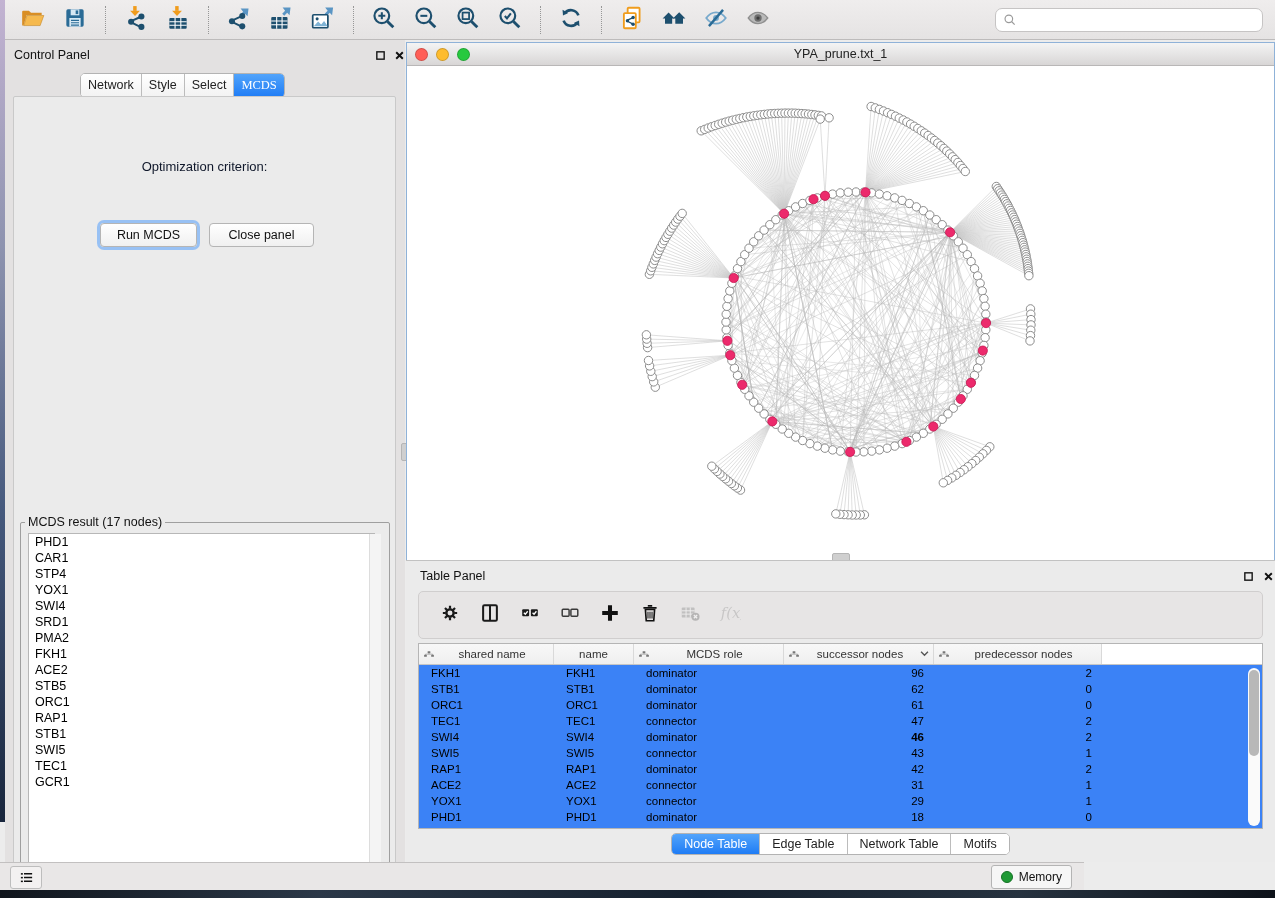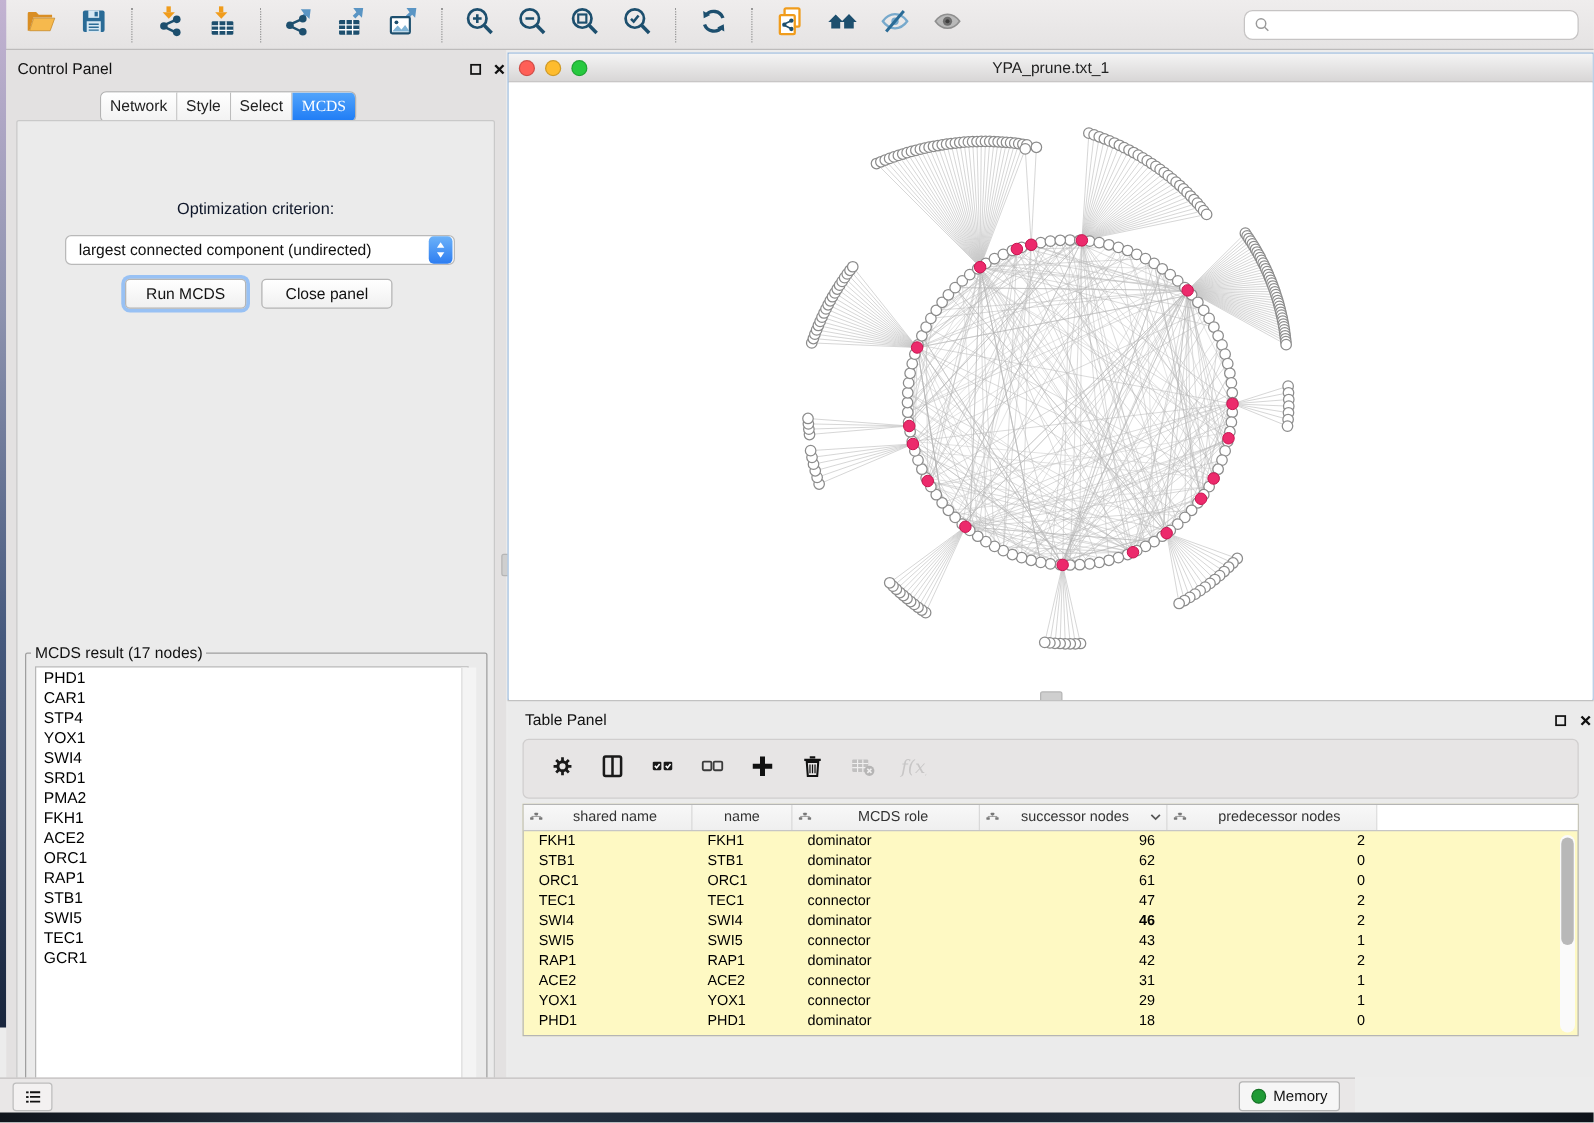--- a/index.html
+++ b/index.html
@@ -66,21 +66,21 @@
   #net-canvas{position:relative;width:867px;height:494px;background:#fff;overflow:hidden;}
 
   
   #table-panel{position:absolute;left:406px;top:560px;width:869px;height:302px;background:#ebebeb;
     border-top:1px solid #c2c2c2;box-sizing:border-box;}
   #tp-toolbar{position:absolute;left:12px;top:30px;width:845px;height:48px;box-sizing:border-box;
     background:#e7e5e5;border:1px solid #d0cece;border-radius:5px;display:flex;align-items:center;padding-left:14px;}
   .tpbtn{width:34px;height:30px;display:flex;align-items:center;justify-content:center;margin-right:6px;}
   .tpbtn.dis{opacity:.4;}
   #tbl{position:absolute;left:12px;top:82px;width:845px;height:186px;box-sizing:border-box;
-    background:#fef9c3;border:1px solid #b5b5b5;}
+    background:#3b82f6;border:1px solid #b5b5b5;}
   #thead{display:flex;height:20px;background:linear-gradient(#f8f8f8,#efefef);border-bottom:1px solid #c6c6c6;}
   .thcell{display:flex;align-items:center;box-sizing:border-box;border-right:1px solid #d9d9d9;
     font-size:11.5px;color:#333;padding:0 4px;}
   .thcell .lbl{flex:1;text-align:center;white-space:nowrap;overflow:hidden;}
   #tbody{position:relative;}
   .trow{display:flex;height:16px;line-height:16px;}
   .tcell{box-sizing:border-box;font-size:11.5px;color:#000;white-space:nowrap;overflow:hidden;padding:0 12px;}
   .tcell.num{text-align:right;padding-right:10px;}
   .vscroll{position:absolute;right:2px;top:24px;width:12px;height:158px;background:#fafafa;border-radius:6px;}
   .vthumb{position:absolute;left:1px;top:2px;width:10px;height:86px;background:#b8b8b8;border-radius:5px;}
@@ -261,43 +261,35 @@
       </span>
     </div>
     <div id="cp-tabs">
         <div class="cptab">Network</div>
         <div class="cptab">Style</div>
         <div class="cptab">Select</div>
         <div class="cptab sel">MCDS</div>
       </div>
     <div id="cp-content">
       <div class="opt-label">Optimization criterion:</div>
-      <div class="dropdown">
-        <span class="val">largest connected component (undirected)</span>
-        <span class="stepper">
-          <svg width="9" height="14" viewBox="0 0 10 16">
-            <path d="M5 1L8.4 6H1.6z" fill="#fff"></path>
-              <path d="M5 15L1.6 10h6.8z" fill="#fff"></path>
-          </svg>
-        </span>
-      </div>
       <div class="btn" id="run-btn">Run MCDS</div>
       <div class="btn" id="closep-btn">Close panel</div>
       <fieldset id="mcds-box">
         <legend>MCDS result (17 nodes)</legend>
         <div id="mcds-list">
             <div class="mcds-item">PHD1</div>
             <div class="mcds-item">CAR1</div>
             <div class="mcds-item">STP4</div>
             <div class="mcds-item">YOX1</div>
             <div class="mcds-item">SWI4</div>
             <div class="mcds-item">SRD1</div>
             <div class="mcds-item">PMA2</div>
             <div class="mcds-item">FKH1</div>
             <div class="mcds-item">ACE2</div>
+            <div class="mcds-item">STB5</div>
             <div class="mcds-item">ORC1</div>
             <div class="mcds-item">RAP1</div>
             <div class="mcds-item">STB1</div>
             <div class="mcds-item">SWI5</div>
             <div class="mcds-item">TEC1</div>
             <div class="mcds-item">GCR1</div>
           </div>
         <div class="list-track"></div>
       </fieldset>
     </div>
@@ -1280,20 +1272,28 @@
             <div class="tcell" style="width: 80px;">PHD1</div>
             <div class="tcell" style="width: 150px;">dominator</div>
             <div class="tcell num" style="width: 150px;">18</div>
             <div class="tcell num" style="width: 168px;">0</div>
           </div>
         </div>
       <div class="vscroll">
         <div class="vthumb"></div>
       </div>
     </div>
+    <div id="bt-tabs">
+        <div class="bttab-group" id="bt-group">
+          <div class="bttab sel">Node Table</div>
+          <div class="bttab">Edge Table</div>
+          <div class="bttab">Network Table</div>
+          <div class="bttab">Motifs</div>
+        </div>
+      </div>
   </div>
 
   <div id="status-bar">
     <div id="list-btn">
       <svg width="17" height="15" viewBox="0 0 24 24">
         <path d="M8 6h13M8 12h13M8 18h13" stroke="#111" stroke-width="2.4"></path>
         <rect x="3" y="5" width="3.2" height="2.4" fill="#111"></rect>
         <rect x="3" y="11" width="3.2" height="2.4" fill="#111"></rect>
         <rect x="3" y="17" width="3.2" height="2.4" fill="#111"></rect>
       </svg>

